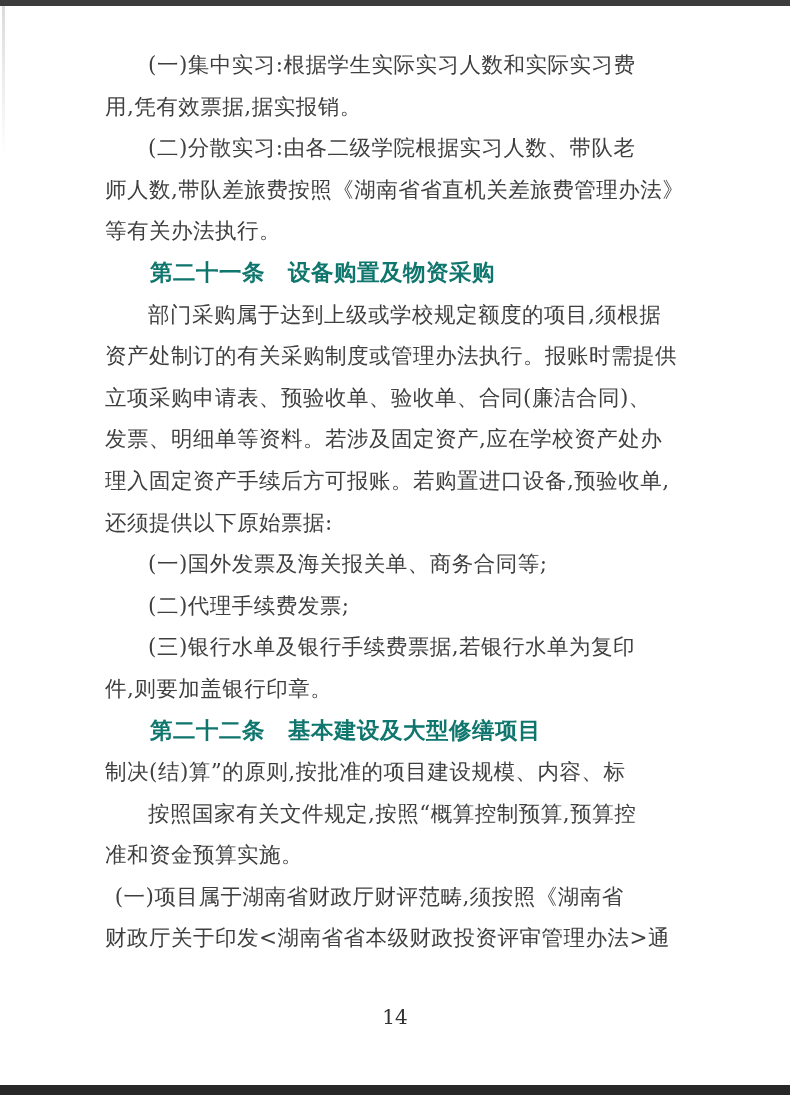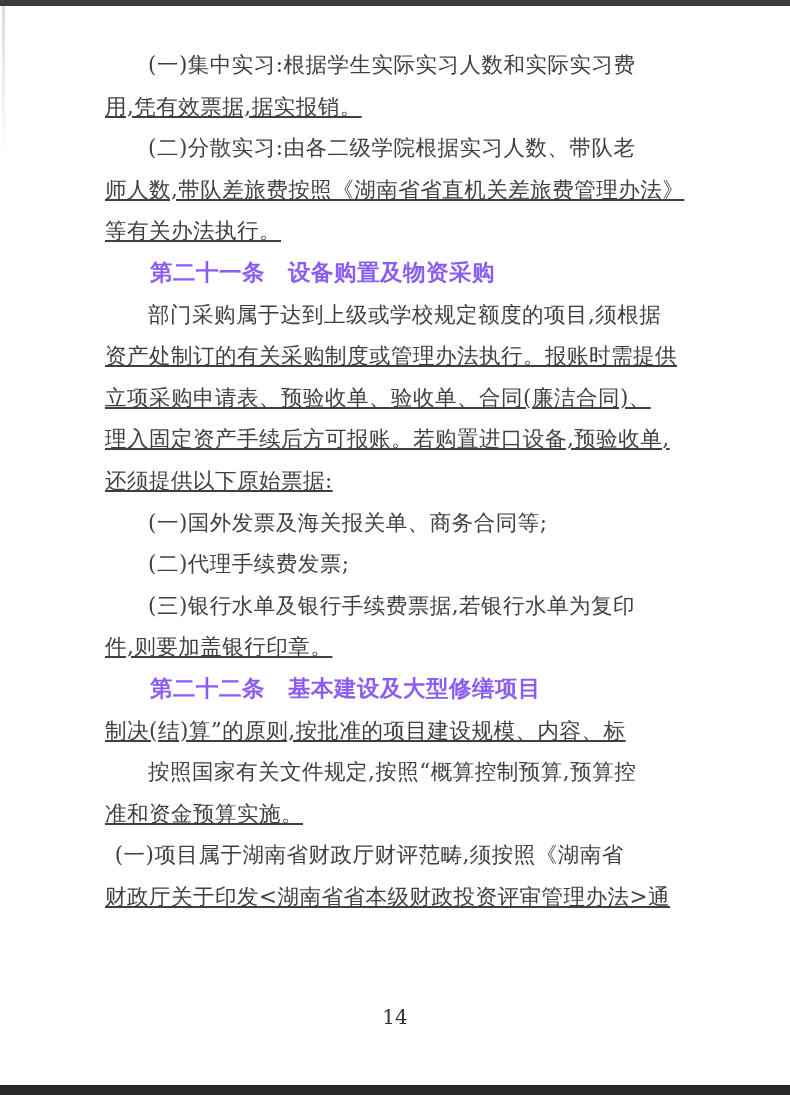--- a/index.html
+++ b/index.html
@@ -42,25 +42,25 @@
   .line {
     height: 41.6px;
     line-height: 41.6px;
     font-size: 21.5px;
     letter-spacing: 0.5px;
     color: #3f3f3f;
     white-space: nowrap;
     font-weight: 400;
   }
   .para-first { text-indent: 2em; }
-  .para-cont { text-indent: 0; text-decoration: underline; }
+  .para-cont { text-indent: 0; }
   .para-first-small { text-indent: 0.45em; }
   .heading {
     font-weight: bold;
-    color: #8b5cf6;
+    color: #0f766e;
     text-indent: 2em;
     font-size: 22.5px;
     letter-spacing: 0.5px;
   }
   .page-number {
     position: absolute;
     top: 1006px;
     left: 0;
     width: 100%;
     height: 22px;
@@ -79,20 +79,21 @@
   <div class="content" id="doc-content">
       <div class="line para-first">(一)集中实习:根据学生实际实习人数和实际实习费</div>
       <div class="line para-cont">用,凭有效票据,据实报销。</div>
       <div class="line para-first">(二)分散实习:由各二级学院根据实习人数、带队老</div>
       <div class="line para-cont">师人数,带队差旅费按照《湖南省省直机关差旅费管理办法》</div>
       <div class="line para-cont">等有关办法执行。</div>
       <div class="line heading">第二十一条　设备购置及物资采购</div>
       <div class="line para-first">部门采购属于达到上级或学校规定额度的项目,须根据</div>
       <div class="line para-cont">资产处制订的有关采购制度或管理办法执行。报账时需提供</div>
       <div class="line para-cont">立项采购申请表、预验收单、验收单、合同(廉洁合同)、</div>
+      <div class="line para-cont">发票、明细单等资料。若涉及固定资产,应在学校资产处办</div>
       <div class="line para-cont">理入固定资产手续后方可报账。若购置进口设备,预验收单,</div>
       <div class="line para-cont">还须提供以下原始票据:</div>
       <div class="line para-first">(一)国外发票及海关报关单、商务合同等;</div>
       <div class="line para-first">(二)代理手续费发票;</div>
       <div class="line para-first">(三)银行水单及银行手续费票据,若银行水单为复印</div>
       <div class="line para-cont">件,则要加盖银行印章。</div>
       <div class="line heading">第二十二条　基本建设及大型修缮项目</div>
       <div class="line para-cont">制决(结)算”的原则,按批准的项目建设规模、内容、标</div>
       <div class="line para-first">按照国家有关文件规定,按照“概算控制预算,预算控</div>
       <div class="line para-cont">准和资金预算实施。</div>

